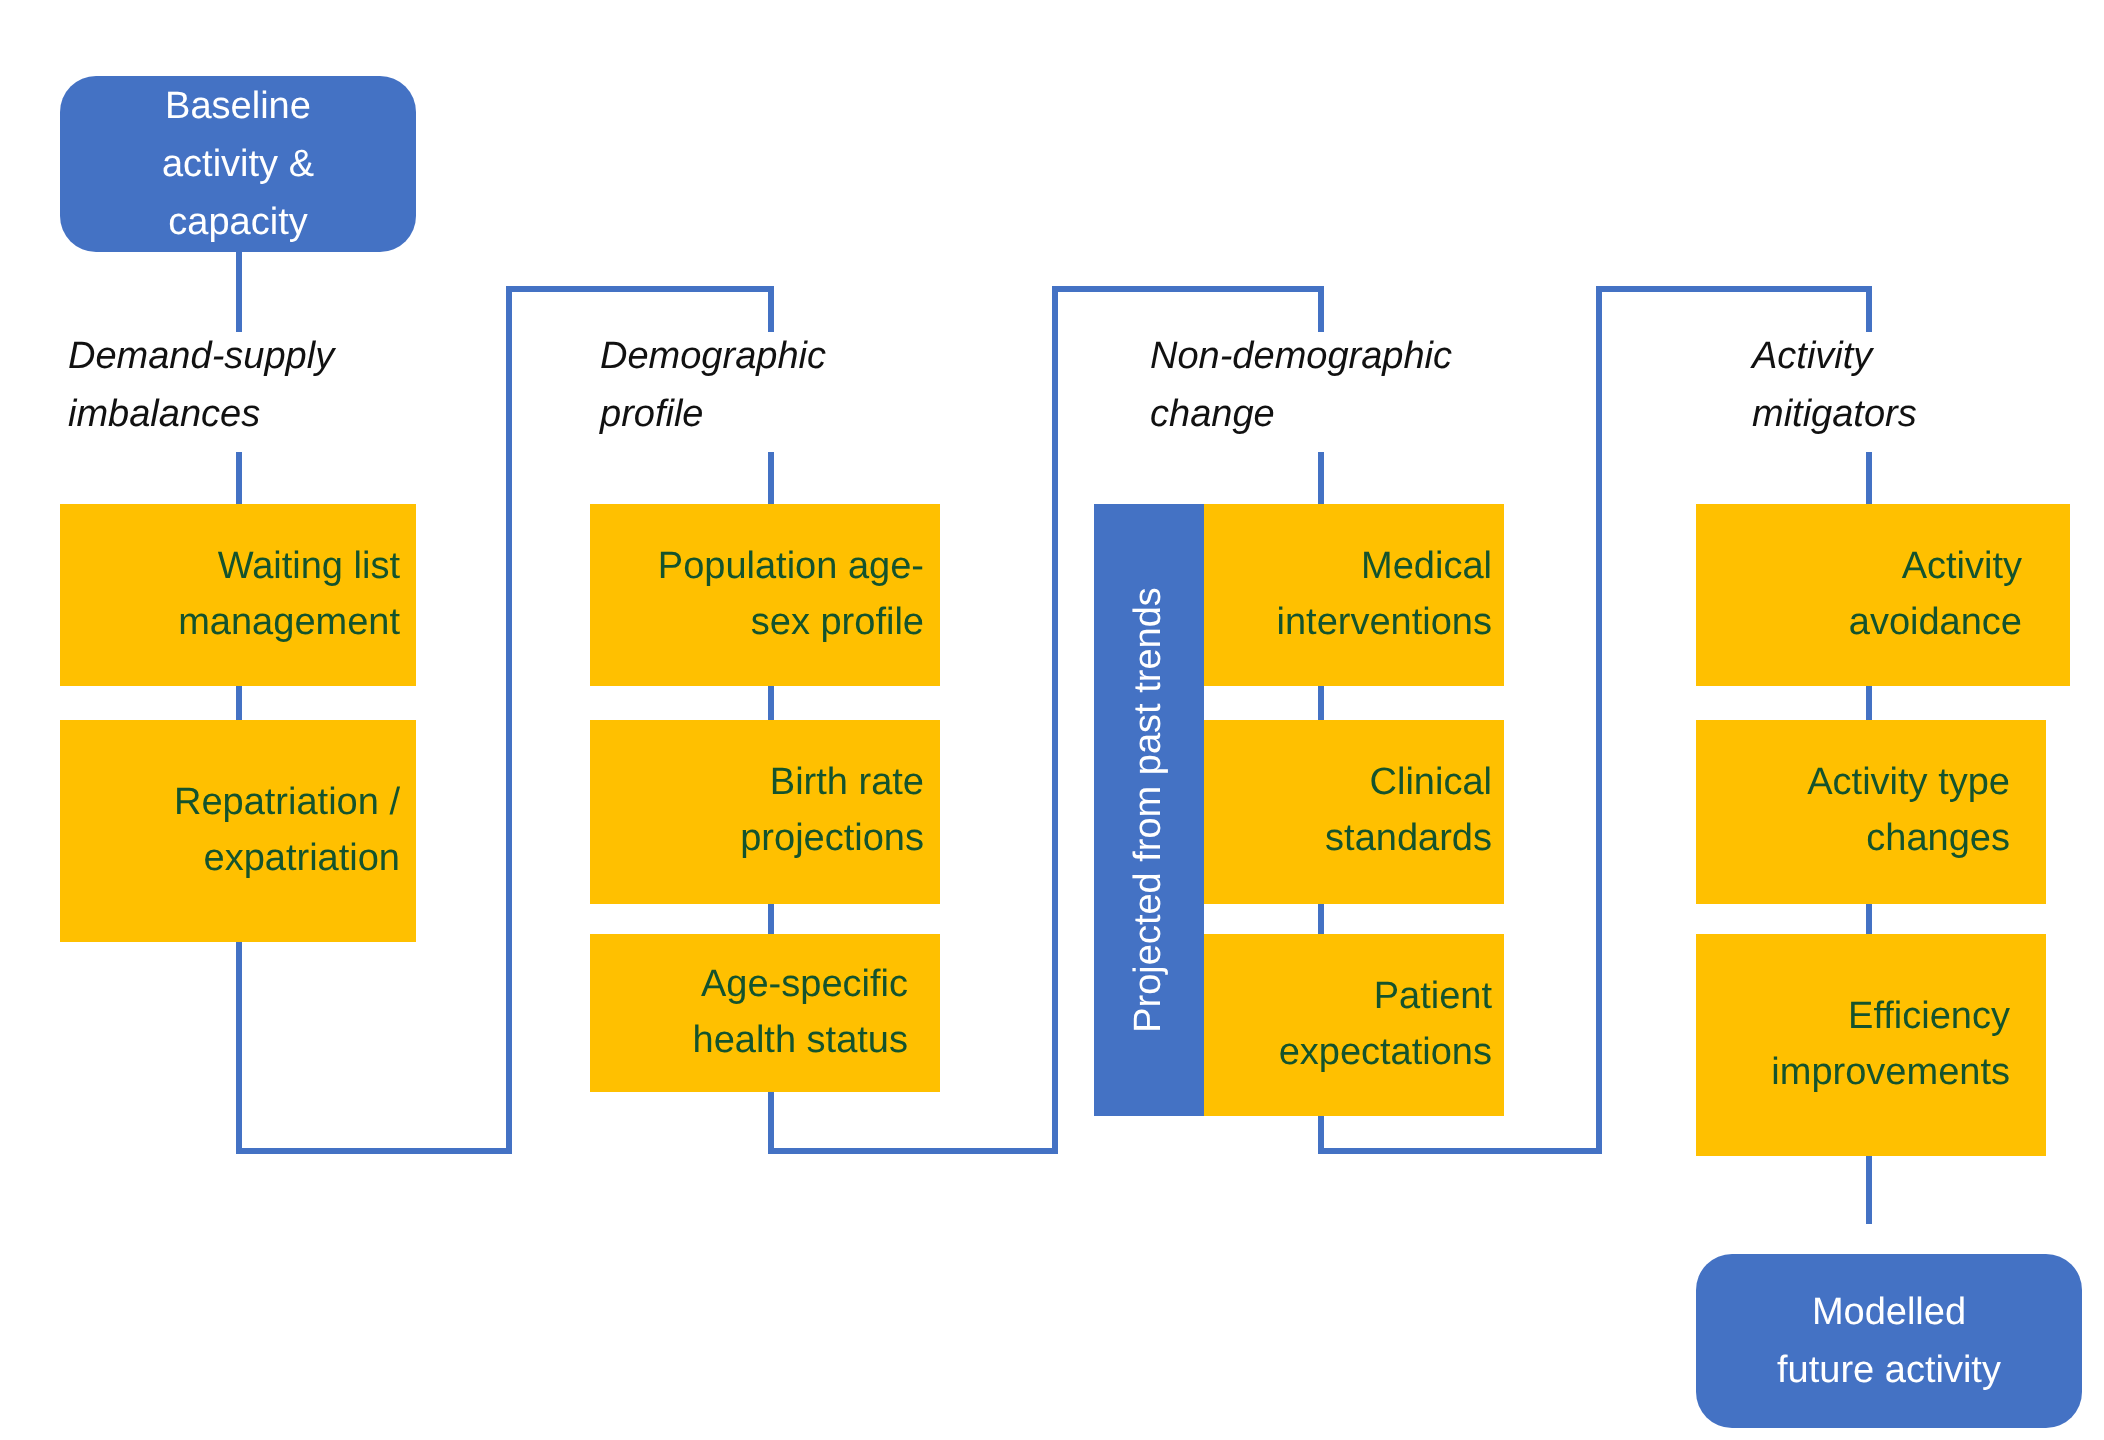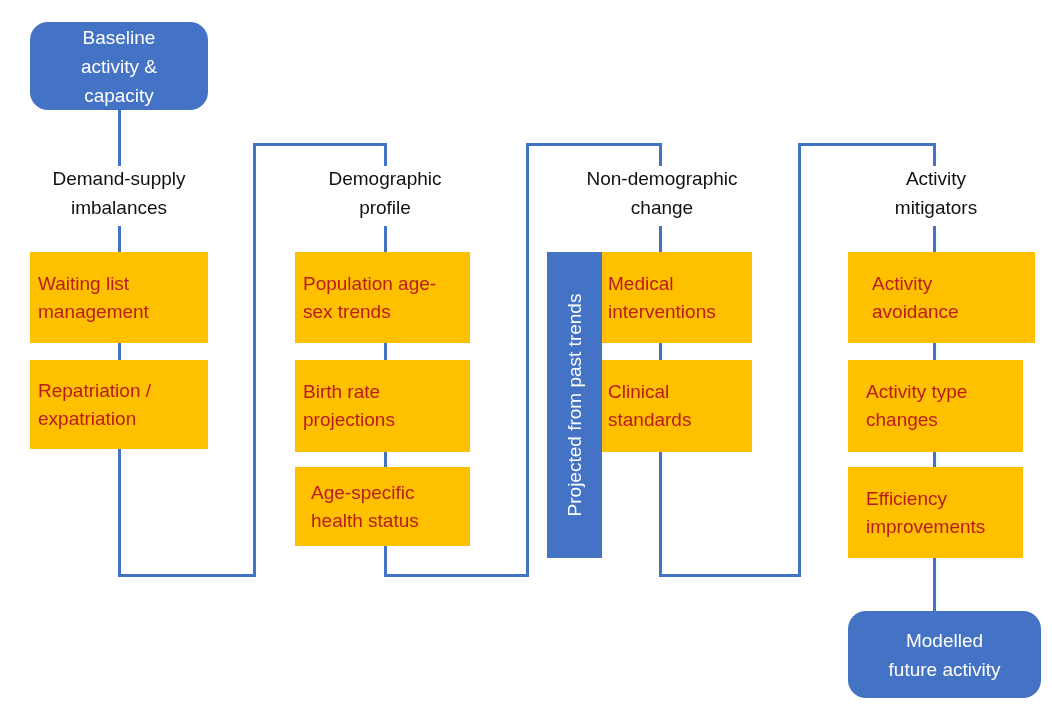--- a/index.html
+++ b/index.html
@@ -21,39 +21,41 @@
   .node {
     position: absolute;
     background: #4472C4;
     border-radius: 18px;
     color: #ffffff;
     font-size: 19px;
     line-height: 29px;
     display: flex; align-items: center; justify-content: center;
     text-align: center;
     z-index: 2;
+    margin-top: 16px;
   }
 
   .box {
     position: absolute;
     background: #FFC000;
-    color: #b91c1c;
+    color: #14532d;
     font-size: 19px;
     line-height: 28px;
     display: flex; align-items: center; justify-content: center;
-    text-align: left;
+    text-align: right;
     z-index: 2;
   }
 
   .col-header {
     position: absolute;
     color: #111111;
+    font-style: italic;
     font-size: 19px;
     line-height: 29px;
-    text-align: center;
+    text-align: left;
     z-index: 2;
   }
 
   .side-box {
     position: absolute;
     background: #4472C4;
     z-index: 2;
   }
   .side-box .rot {
     position: absolute;
@@ -88,32 +90,33 @@
   <div class="line" style="left:933px;top:226px;width:3px;height:386px"></div>
 
   <div class="node" style="left:30px;top:22px;width:178px;height:88px;padding:0 30px;box-sizing:content-box;width:118px">Baseline activity &amp; capacity</div>
 
   <div class="col-header" style="left:34px;top:164px;width:170px">Demand-supply imbalances</div>
   <div class="col-header" style="left:300px;top:164px;width:170px">Demographic profile</div>
   <div class="col-header" style="left:575px;top:164px;width:174px">Non-demographic change</div>
   <div class="col-header" style="left:876px;top:164px;width:120px">Activity mitigators</div>
 
   <div class="box" style="left:30px;top:252px;width:162px;height:91px;padding:0 8px">Waiting list management</div>
-  <div class="box" style="left:30px;top:360px;width:162px;height:81px;padding:4px 8px">Repatriation / expatriation</div>
+  <div class="box" style="left:30px;top:360px;width:162px;height:81px;padding:15px 8px">Repatriation / expatriation</div>
 
-  <div class="box" style="left:295px;top:252px;width:159px;height:91px;padding:0 8px">Population age-sex trends</div>
+  <div class="box" style="left:295px;top:252px;width:159px;height:91px;padding:0 8px">Population age-sex profile</div>
   <div class="box" style="left:295px;top:360px;width:159px;height:92px;padding:0 8px">Birth rate projections</div>
   <div class="box" style="left:295px;top:467px;width:143px;height:79px;padding:0 16px">Age-specific health status</div>
 
   <div class="side-box" style="left:547px;top:252px;width:55px;height:306px">
     <span class="rot">Projected from past trends</span>
   </div>
 
   <div class="box" style="left:602px;top:252px;width:138px;height:91px;padding:0 6px">Medical interventions</div>
   <div class="box" style="left:602px;top:360px;width:138px;height:92px;padding:0 6px">Clinical standards</div>
+  <div class="box" style="left:602px;top:467px;width:138px;height:91px;padding:0 6px">Patient expectations</div>
 
   <div class="box" style="left:848px;top:252px;width:139px;height:91px;padding:0 24px">Activity avoidance</div>
   <div class="box" style="left:848px;top:360px;width:139px;height:92px;padding:0 18px">Activity type changes</div>
-  <div class="box" style="left:848px;top:467px;width:139px;height:91px;padding:0 18px">Efficiency improvements</div>
+  <div class="box" style="left:848px;top:467px;width:139px;height:111px;padding:0 18px">Efficiency improvements</div>
 
   <div class="node" style="left:848px;top:611px;height:87px;padding:0 40px;width:113px">Modelled future activity</div>
 
 </div>
 
 </body></html>

